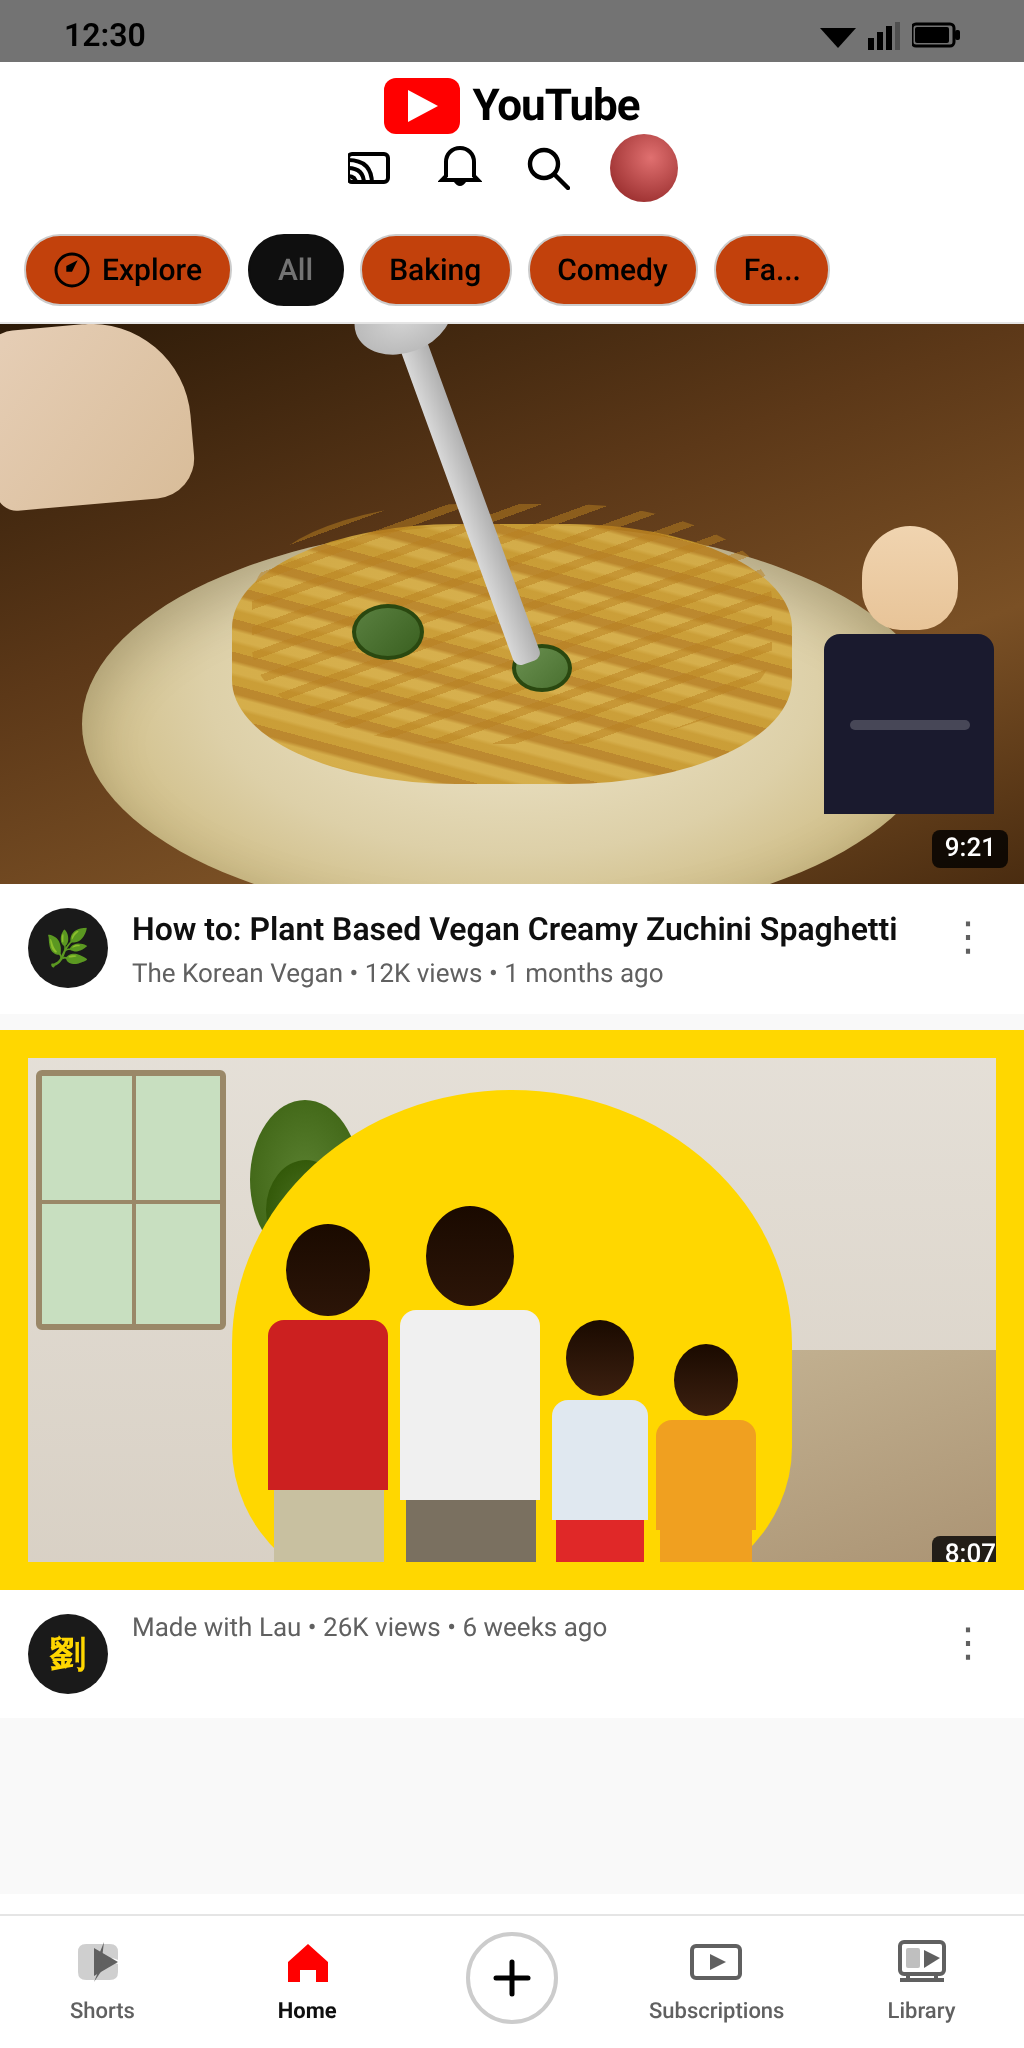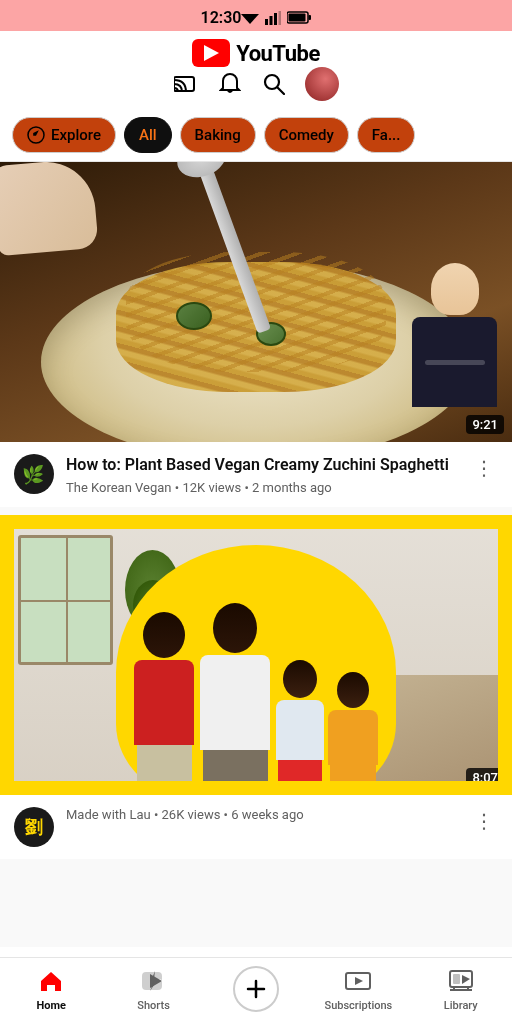--- a/index.html
+++ b/index.html
@@ -8,24 +8,24 @@
       width: 512px;
       min-height: 1024px;
       font-family: 'Roboto', Arial, sans-serif;
       background: #fff;
       overflow-x: hidden;
     }
 
     
     .status-bar {
       display: flex;
-      justify-content: center;
+      justify-content: space-between;
       align-items: center;
       padding: 8px 32px 4px;
-      background: #fca5a5;
+      background: #737373;
     }
     .status-time {
       font-size: 16px;
       font-weight: 600;
       color: #000;
     }
     .status-icons {
       display: flex;
       align-items: center;
       gap: 6px;
@@ -119,21 +119,21 @@
       border: 1px solid #ccc;
       font-size: 15px;
       white-space: nowrap;
       cursor: pointer;
       background: #c2410c;
       color: #000;
       font-weight: 500;
     }
     .chip.active {
       background: #0f0f0f;
-      color: #f97316;
+      color: #737373;
       border-color: #0f0f0f;
     }
     .chip-explore {
       display: flex;
       align-items: center;
       gap: 6px;
     }
 
     
     .feed { background: #f9f9f9; }
@@ -411,21 +411,21 @@
       <div class="channel-avatar avatar-korean-vegan">
         <span>🌿</span>
       </div>
       <div class="video-meta">
         <div class="video-title">How to: Plant Based Vegan Creamy Zuchini Spaghetti</div>
         <div class="video-sub">
           <span>The Korean Vegan</span>
           <span> • </span>
           <span>12K views</span>
           <span> • </span>
-          <span>2 months ago</span>
+          <span>1 months ago</span>
         </div>
       </div>
       <div class="video-menu">⋮</div>
     </div>
   </div>
 
   <div class="video-card">
     <div class="video-thumbnail">
 
       <div style="width:100%;height:280px;background:#f0ebe0;position:relative;overflow:hidden;">
@@ -498,39 +498,39 @@
       </div>
       <div class="video-menu">⋮</div>
     </div>
   </div>
 
   <div style="height:80px;"></div>
 </div>
 
 <div class="bottom-nav">
 
-  <div class="nav-item active">
-    <div class="nav-icon">
-      <svg width="26" height="26" viewBox="0 0 26 26">
-        <path d="M3 13 L13 4 L23 13 L23 23 L17 23 L17 17 L9 17 L9 23 L3 23 Z" fill="#FF0000"></path>
-      </svg>
-    </div>
-    <span class="nav-label">Home</span>
-  </div>
-
   <div class="nav-item">
     <div class="nav-icon">
       <svg width="26" height="26" viewBox="0 0 26 26">
         <path d="M9 6 L21 13 L9 20 Z" fill="#606060"></path>
         <path d="M5 4 L17 4 Q21 4 21 8 L21 12 Q17 10 13 12 L13 14 Q17 12 21 14 L21 18 Q21 22 17 22 L5 22 Q1 22 1 18 L1 8 Q1 4 5 4Z" fill="#606060" opacity="0.3"></path>
 
         <path d="M14 3 L10 13 L13 13 L9 23 L17 11 L13 11 Z" fill="#606060"></path>
       </svg>
     </div>
     <span class="nav-label">Shorts</span>
+  </div>
+
+  <div class="nav-item active">
+    <div class="nav-icon">
+      <svg width="26" height="26" viewBox="0 0 26 26">
+        <path d="M3 13 L13 4 L23 13 L23 23 L17 23 L17 17 L9 17 L9 23 L3 23 Z" fill="#FF0000"></path>
+      </svg>
+    </div>
+    <span class="nav-label">Home</span>
   </div>
 
   <div class="nav-item">
     <div class="add-btn">
       <svg width="24" height="24" viewBox="0 0 24 24">
         <line x1="12" y1="4" x2="12" y2="20" stroke="#000" stroke-width="2.5" stroke-linecap="round"></line>
         <line x1="4" y1="12" x2="20" y2="12" stroke="#000" stroke-width="2.5" stroke-linecap="round"></line>
       </svg>
     </div>
   </div>

